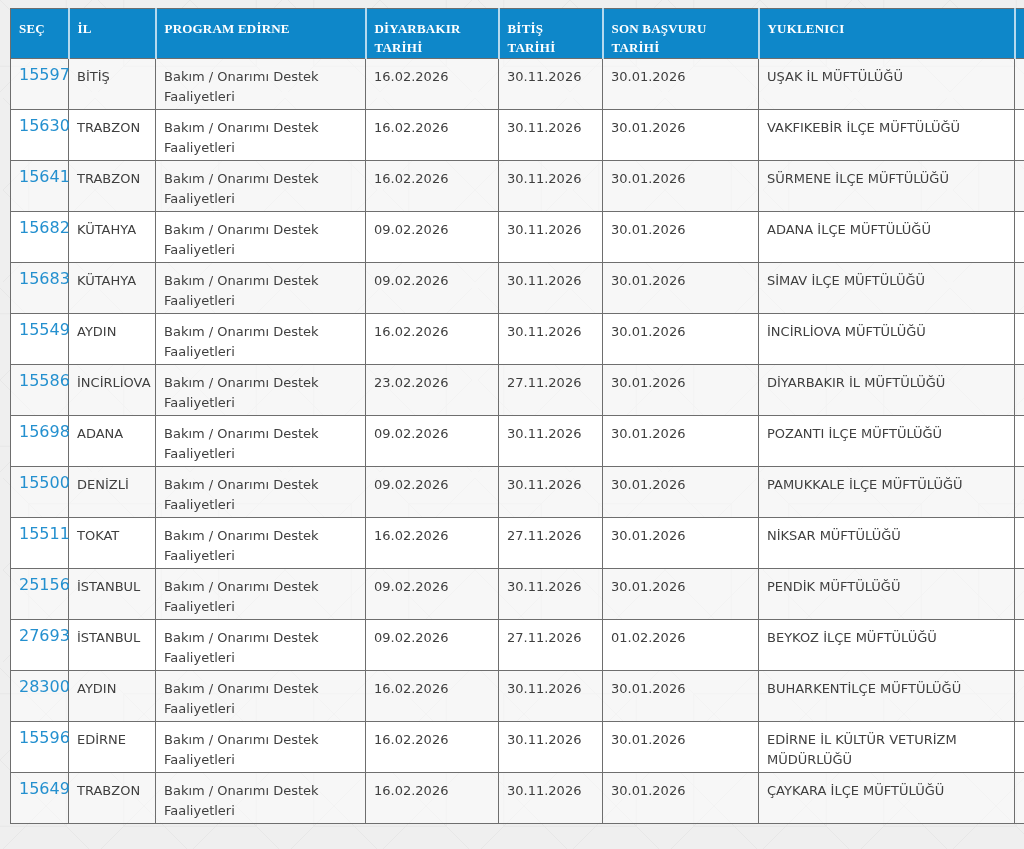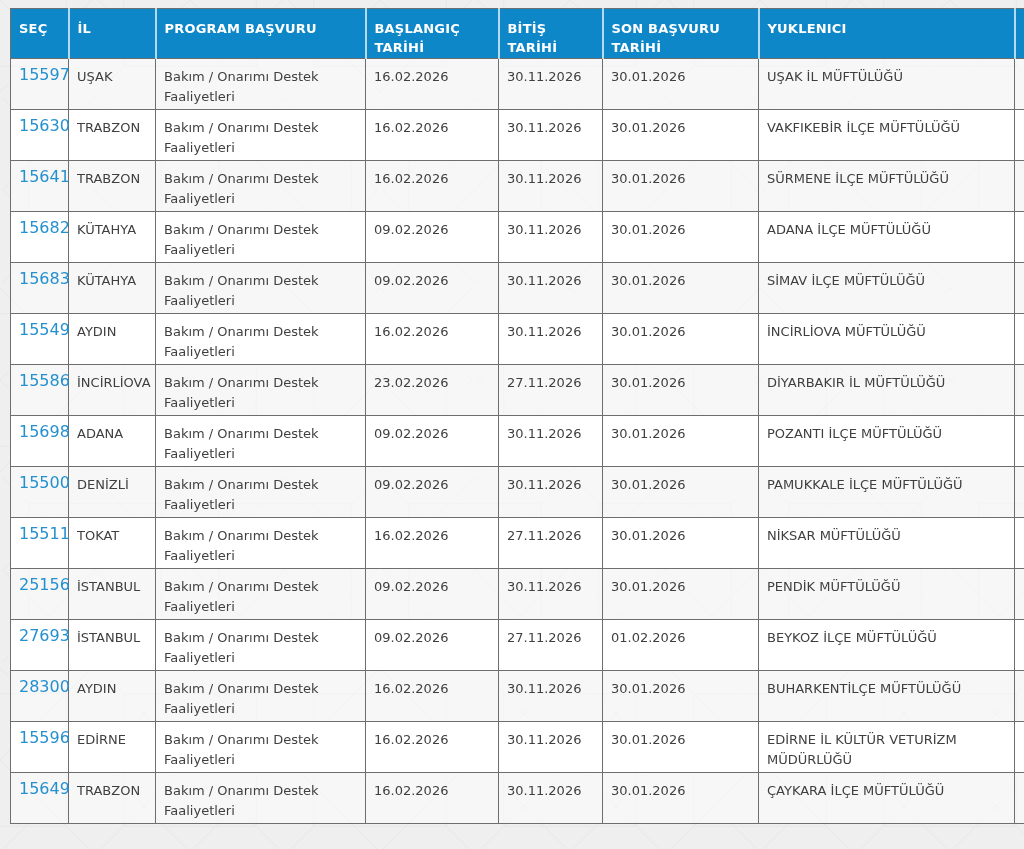--- a/index.html
+++ b/index.html
@@ -51,20 +51,21 @@
     vertical-align: top;
     padding: 10px 8px 0 8px;
     height: 50px;
     box-sizing: border-box;
     border-top: 1px solid #6e6e6e;
     border-bottom: 1px solid #6e6e6e;
     border-left: 2px solid #b5d9ee;
     border-right: 0;
     line-height: 19px;
     letter-spacing: 0.2px;
+    font-family: Liberation Serif, serif;
   }
   th:first-child { border-left: 1px solid #6e6e6e; }
 
   td {
     border: 1px solid #6e6e6e;
     vertical-align: top;
     padding: 8px 8px 0 8px;
     height: 51px;
     box-sizing: border-box;
     line-height: 20px;
@@ -432,32 +433,32 @@
         <col class="c4">
       <col class="c5">
         <col class="c6">
         <col class="c7">
         <col class="c8">
     </colgroup>
     <thead>
       <tr>
           <th>SEÇ</th>
           <th>İL</th>
-          <th>PROGRAM BAŞVURU</th>
-          <th>BAŞLANGIÇ TARİHİ</th>
+          <th>PROGRAM EDİRNE</th>
+          <th>DİYARBAKIR TARİHİ</th>
           <th>BİTİŞ TARİHİ</th>
           <th>SON BAŞVURU TARİHİ</th>
           <th>YUKLENICI</th>
           <th></th>
         </tr>
     </thead>
     <tbody>
         <tr>
           <td class="sec-cell"><a class="sec-link" href="#">15597</a></td>
-          <td>UŞAK</td>
+          <td>BİTİŞ</td>
           <td>Bakım / Onarımı Destek Faaliyetleri</td>
           <td>16.02.2026</td>
           <td>30.11.2026</td>
           <td>30.01.2026</td>
           <td>UŞAK İL MÜFTÜLÜĞÜ</td>
           <td></td>
         </tr>
         <tr>
           <td class="sec-cell"><a class="sec-link" href="#">15630</a></td>
           <td>TRABZON</td>

